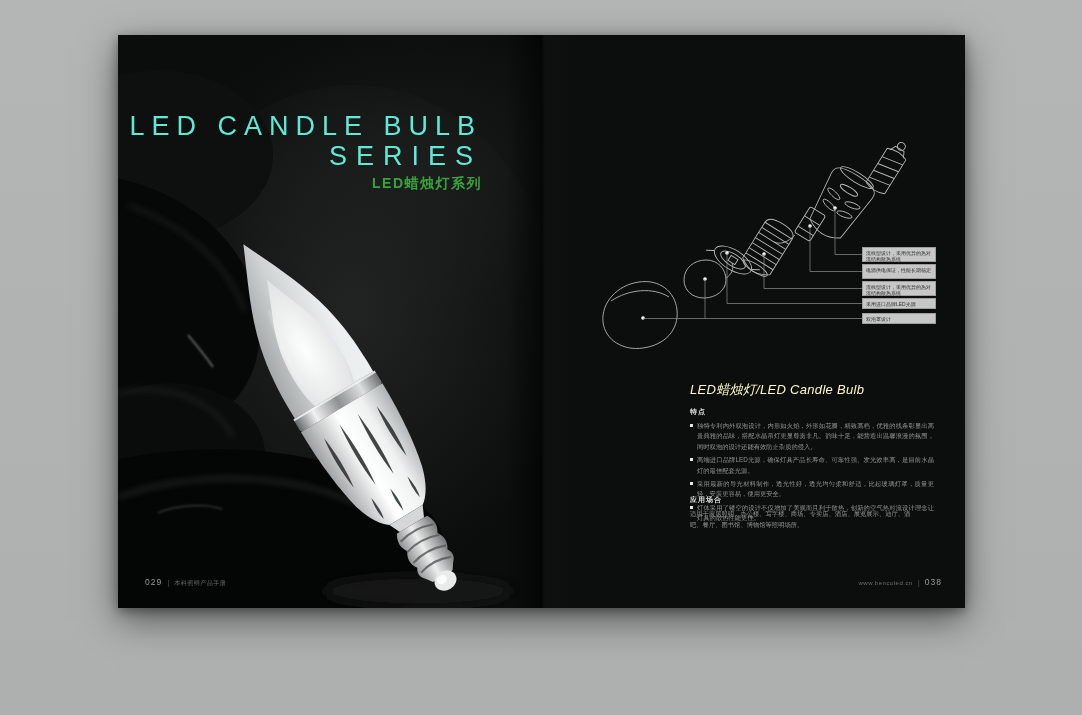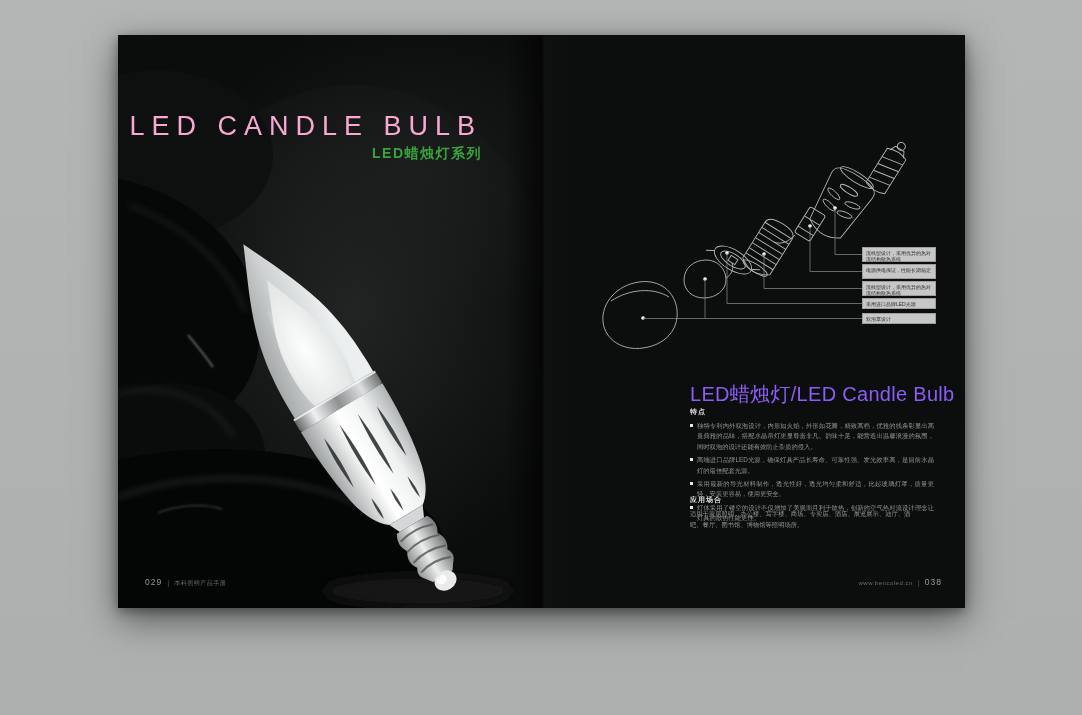--- a/index.html
+++ b/index.html
@@ -10,34 +10,34 @@
             box-shadow:0 12px 34px rgba(0,0,0,.5), 0 3px 10px rgba(0,0,0,.35); }
   .page { position:absolute; top:0; height:573px; overflow:hidden; }
   .page-left  { left:0; width:423px; background:#0b0c0c; }
   .page-right { left:423px; width:424px; background:#0c0d0d; }
   .seam { position:absolute; left:388px; top:0; width:70px; height:573px; pointer-events:none; z-index:30;
           background:linear-gradient(90deg, rgba(0,0,0,0) 0%, rgba(0,0,0,.55) 48%, rgba(0,0,0,.65) 50%, rgba(20,20,20,.35) 56%, rgba(0,0,0,0) 100%); }
   svg { display:block; }
 
   
   .title-block { position:absolute; top:76px; right:59px; text-align:right; z-index:10; }
-  .title-en { color:#f9a8d4; font-size:27px; font-weight:300; letter-spacing:7px; line-height:30px; white-space:nowrap; }
+  .title-en { color:#5eead4; font-size:27px; font-weight:300; letter-spacing:7px; line-height:30px; white-space:nowrap; }
   .title-en2 { letter-spacing:9px; }
   .title-cn { color:#3aa23d; font-size:14px; font-weight:700; letter-spacing:1.5px; margin-top:4px; }
 
   
   .footer { position:absolute; top:542px; z-index:12; display:flex; align-items:baseline; gap:5px; }
   .footer-left { left:27px; }
   .footer-right { right:23px; }
   .pagenum { font-size:8.5px; color:#9a9a9a; letter-spacing:1px; }
   .fsep { color:#4f5050; font-size:8px; }
   .ftext { font-size:6px; color:#6e6f6f; letter-spacing:.5px; }
 
   
-  .rp-heading { position:absolute; left:149px; top:346px; font-size:20px; color:#8b5cf6; letter-spacing:.3px; z-index:10; }
+  .rp-heading { position:absolute; left:149px; top:346px; font-size:13px; color:#fef9c3; letter-spacing:.3px; z-index:10;font-style:italic; }
   .sec-title { font-size:7px; font-weight:700; color:#dedede; letter-spacing:1px; }
   .features-wrap { position:absolute; left:149px; top:372px; width:244px; z-index:10; }
   .feature-list { list-style:none; margin-top:4px; }
   .feature-list li { position:relative; padding-left:7px; font-size:6.3px; line-height:1.65; color:#949595; margin-bottom:3px; text-align:justify; }
   .feature-list li::before { content:""; position:absolute; left:0; top:3px; width:3px; height:3px; background:#e6e6e6; }
   .app-wrap { position:absolute; left:149px; top:460px; width:232px; z-index:10; }
   .app-text { margin-top:4px; font-size:6.3px; line-height:1.7; color:#949595; }
 
   
   .dlabel { position:absolute; left:321px; width:74px; background:#c6c7c6; border:1px solid #9d9e9d;
@@ -154,20 +154,21 @@
             <path d="M-19,224 Q0,218 19,226"></path>
           </g>
 
           <ellipse cx="0" cy="246" rx="13" ry="11" fill="#e9ebeb"></ellipse>
           <ellipse cx="-3" cy="243" rx="6" ry="5" fill="#ffffff" opacity=".8"></ellipse>
         </g>
       </svg>
 
       <div class="title-block">
         <div class="title-en">LED CANDLE BULB</div>
+        <div class="title-en title-en2">SERIES</div>
         <div class="title-cn">LED蜡烛灯系列</div>
       </div>
 
       <div class="footer footer-left">
         <span class="pagenum">029</span>
         <span class="fsep">|</span>
         <span class="ftext">本科照明产品手册</span>
       </div>
     </div>
 

